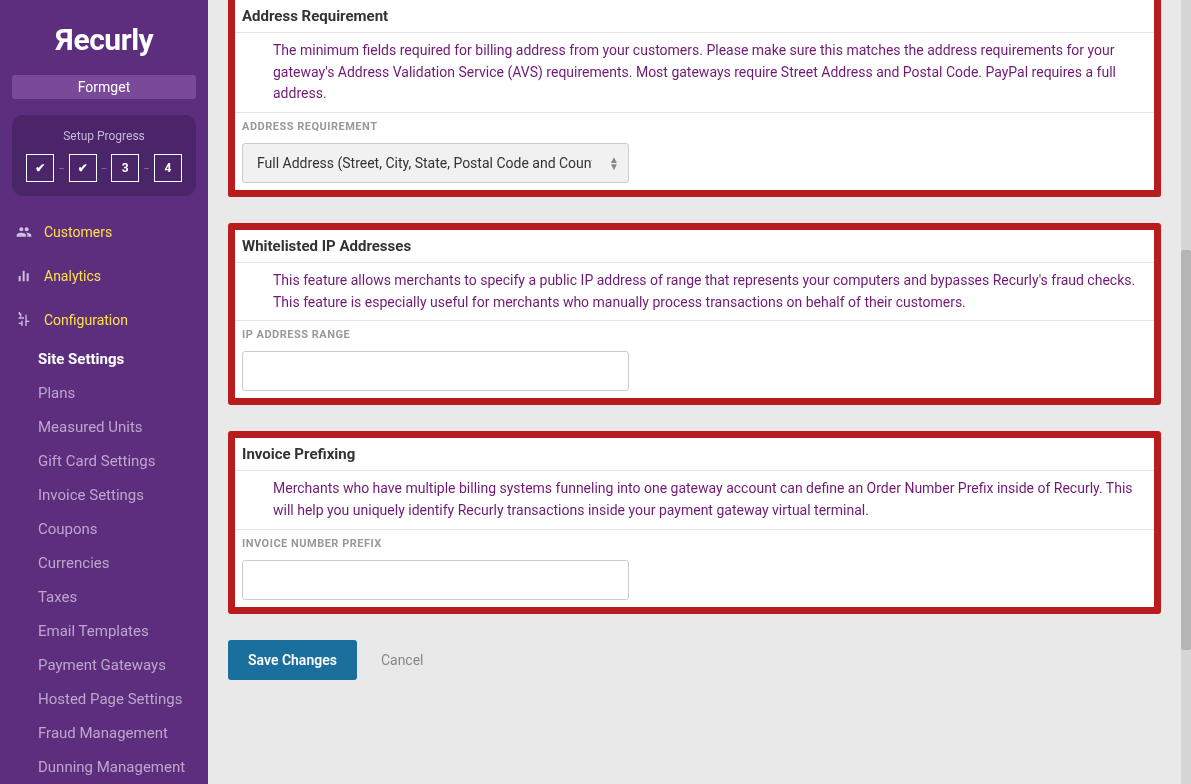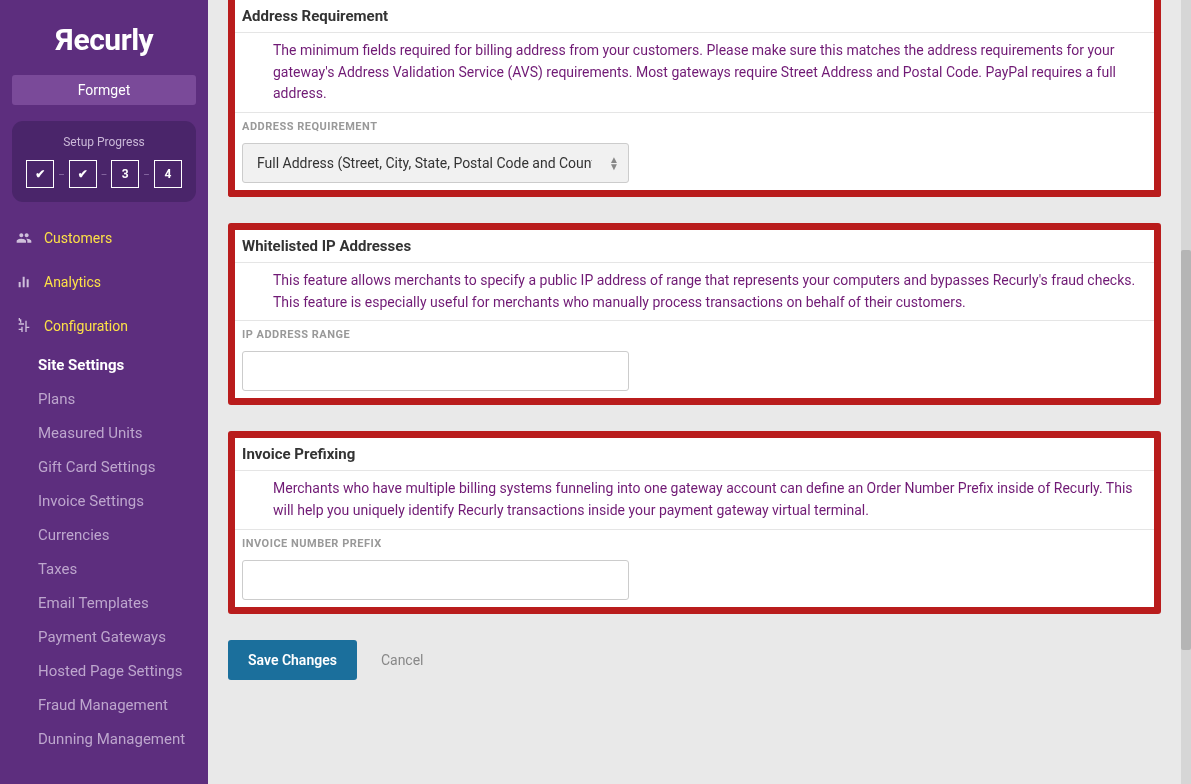--- a/index.html
+++ b/index.html
@@ -102,20 +102,21 @@
       </span>
       <span>Configuration</span>
     </div>
 
     <div class="subnav">
       <div class="subnav-item active">Site Settings</div>
       <div class="subnav-item">Plans</div>
       <div class="subnav-item">Measured Units</div>
       <div class="subnav-item">Gift Card Settings</div>
       <div class="subnav-item">Invoice Settings</div>
+      <div class="subnav-item">Coupons</div>
       <div class="subnav-item">Currencies</div>
       <div class="subnav-item">Taxes</div>
       <div class="subnav-item">Email Templates</div>
       <div class="subnav-item">Payment Gateways</div>
       <div class="subnav-item">Hosted Page Settings</div>
       <div class="subnav-item">Fraud Management</div>
       <div class="subnav-item">Dunning Management</div>
     </div>
   </div>
 </div>

